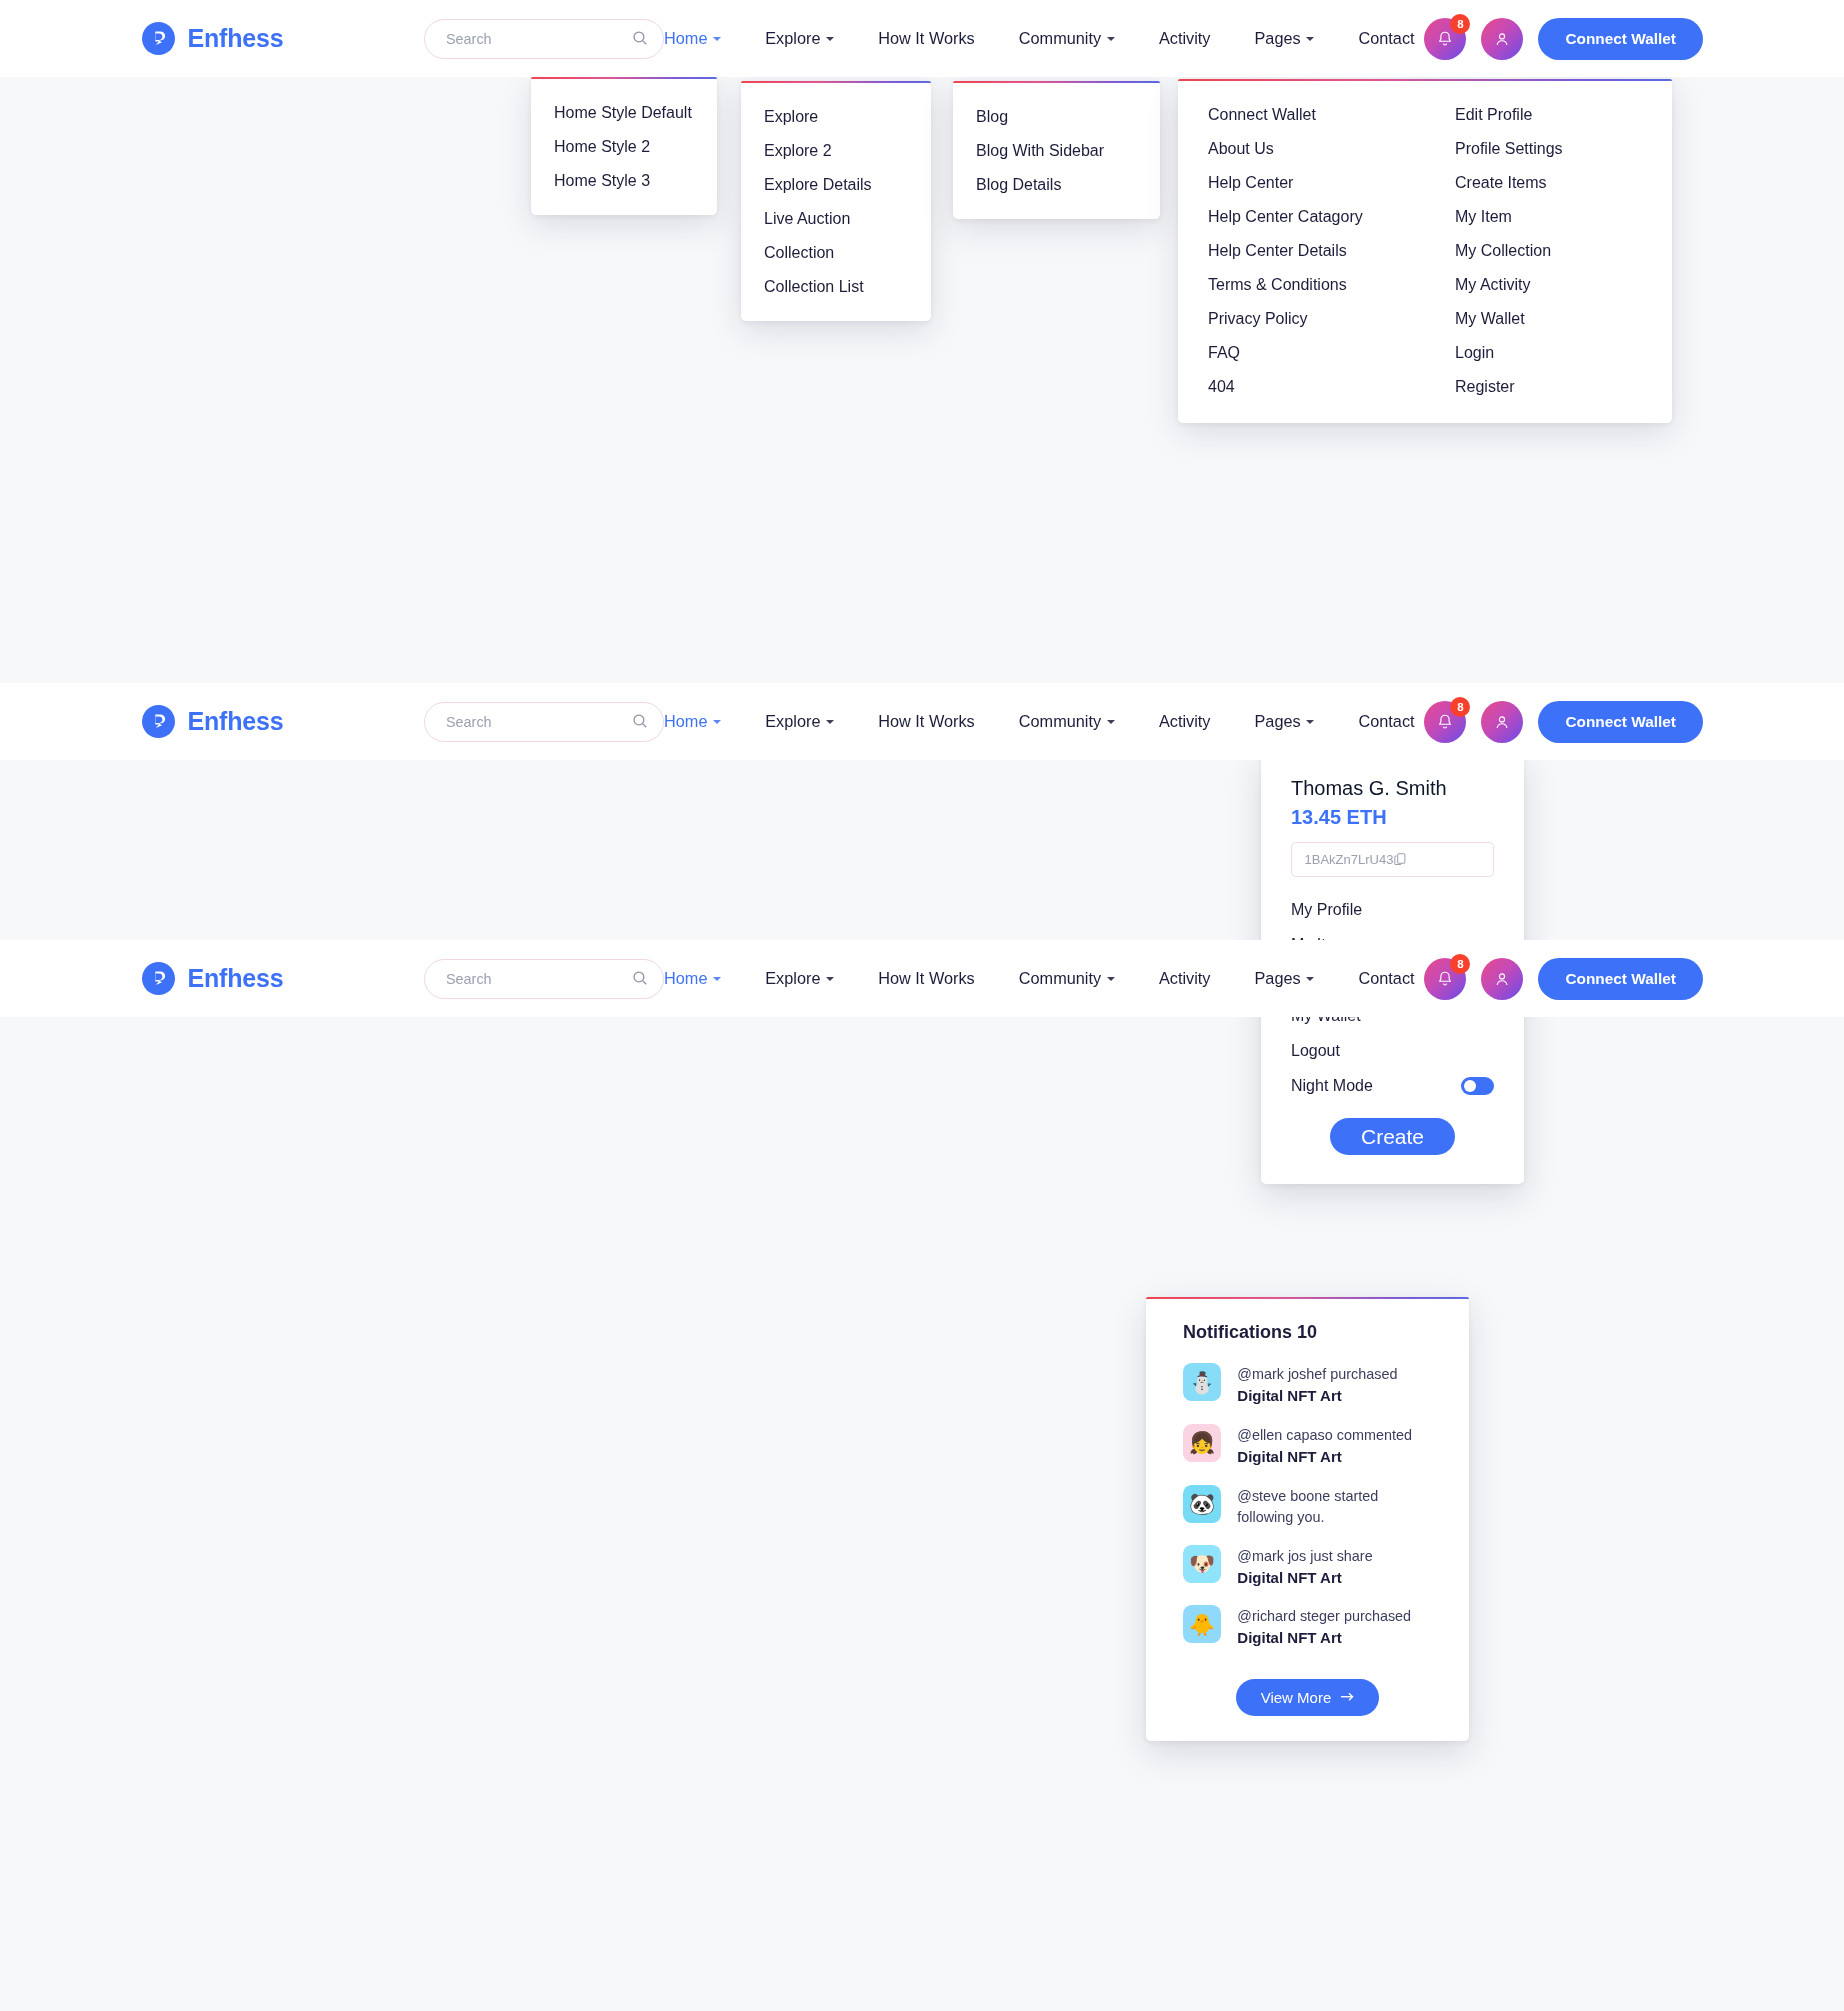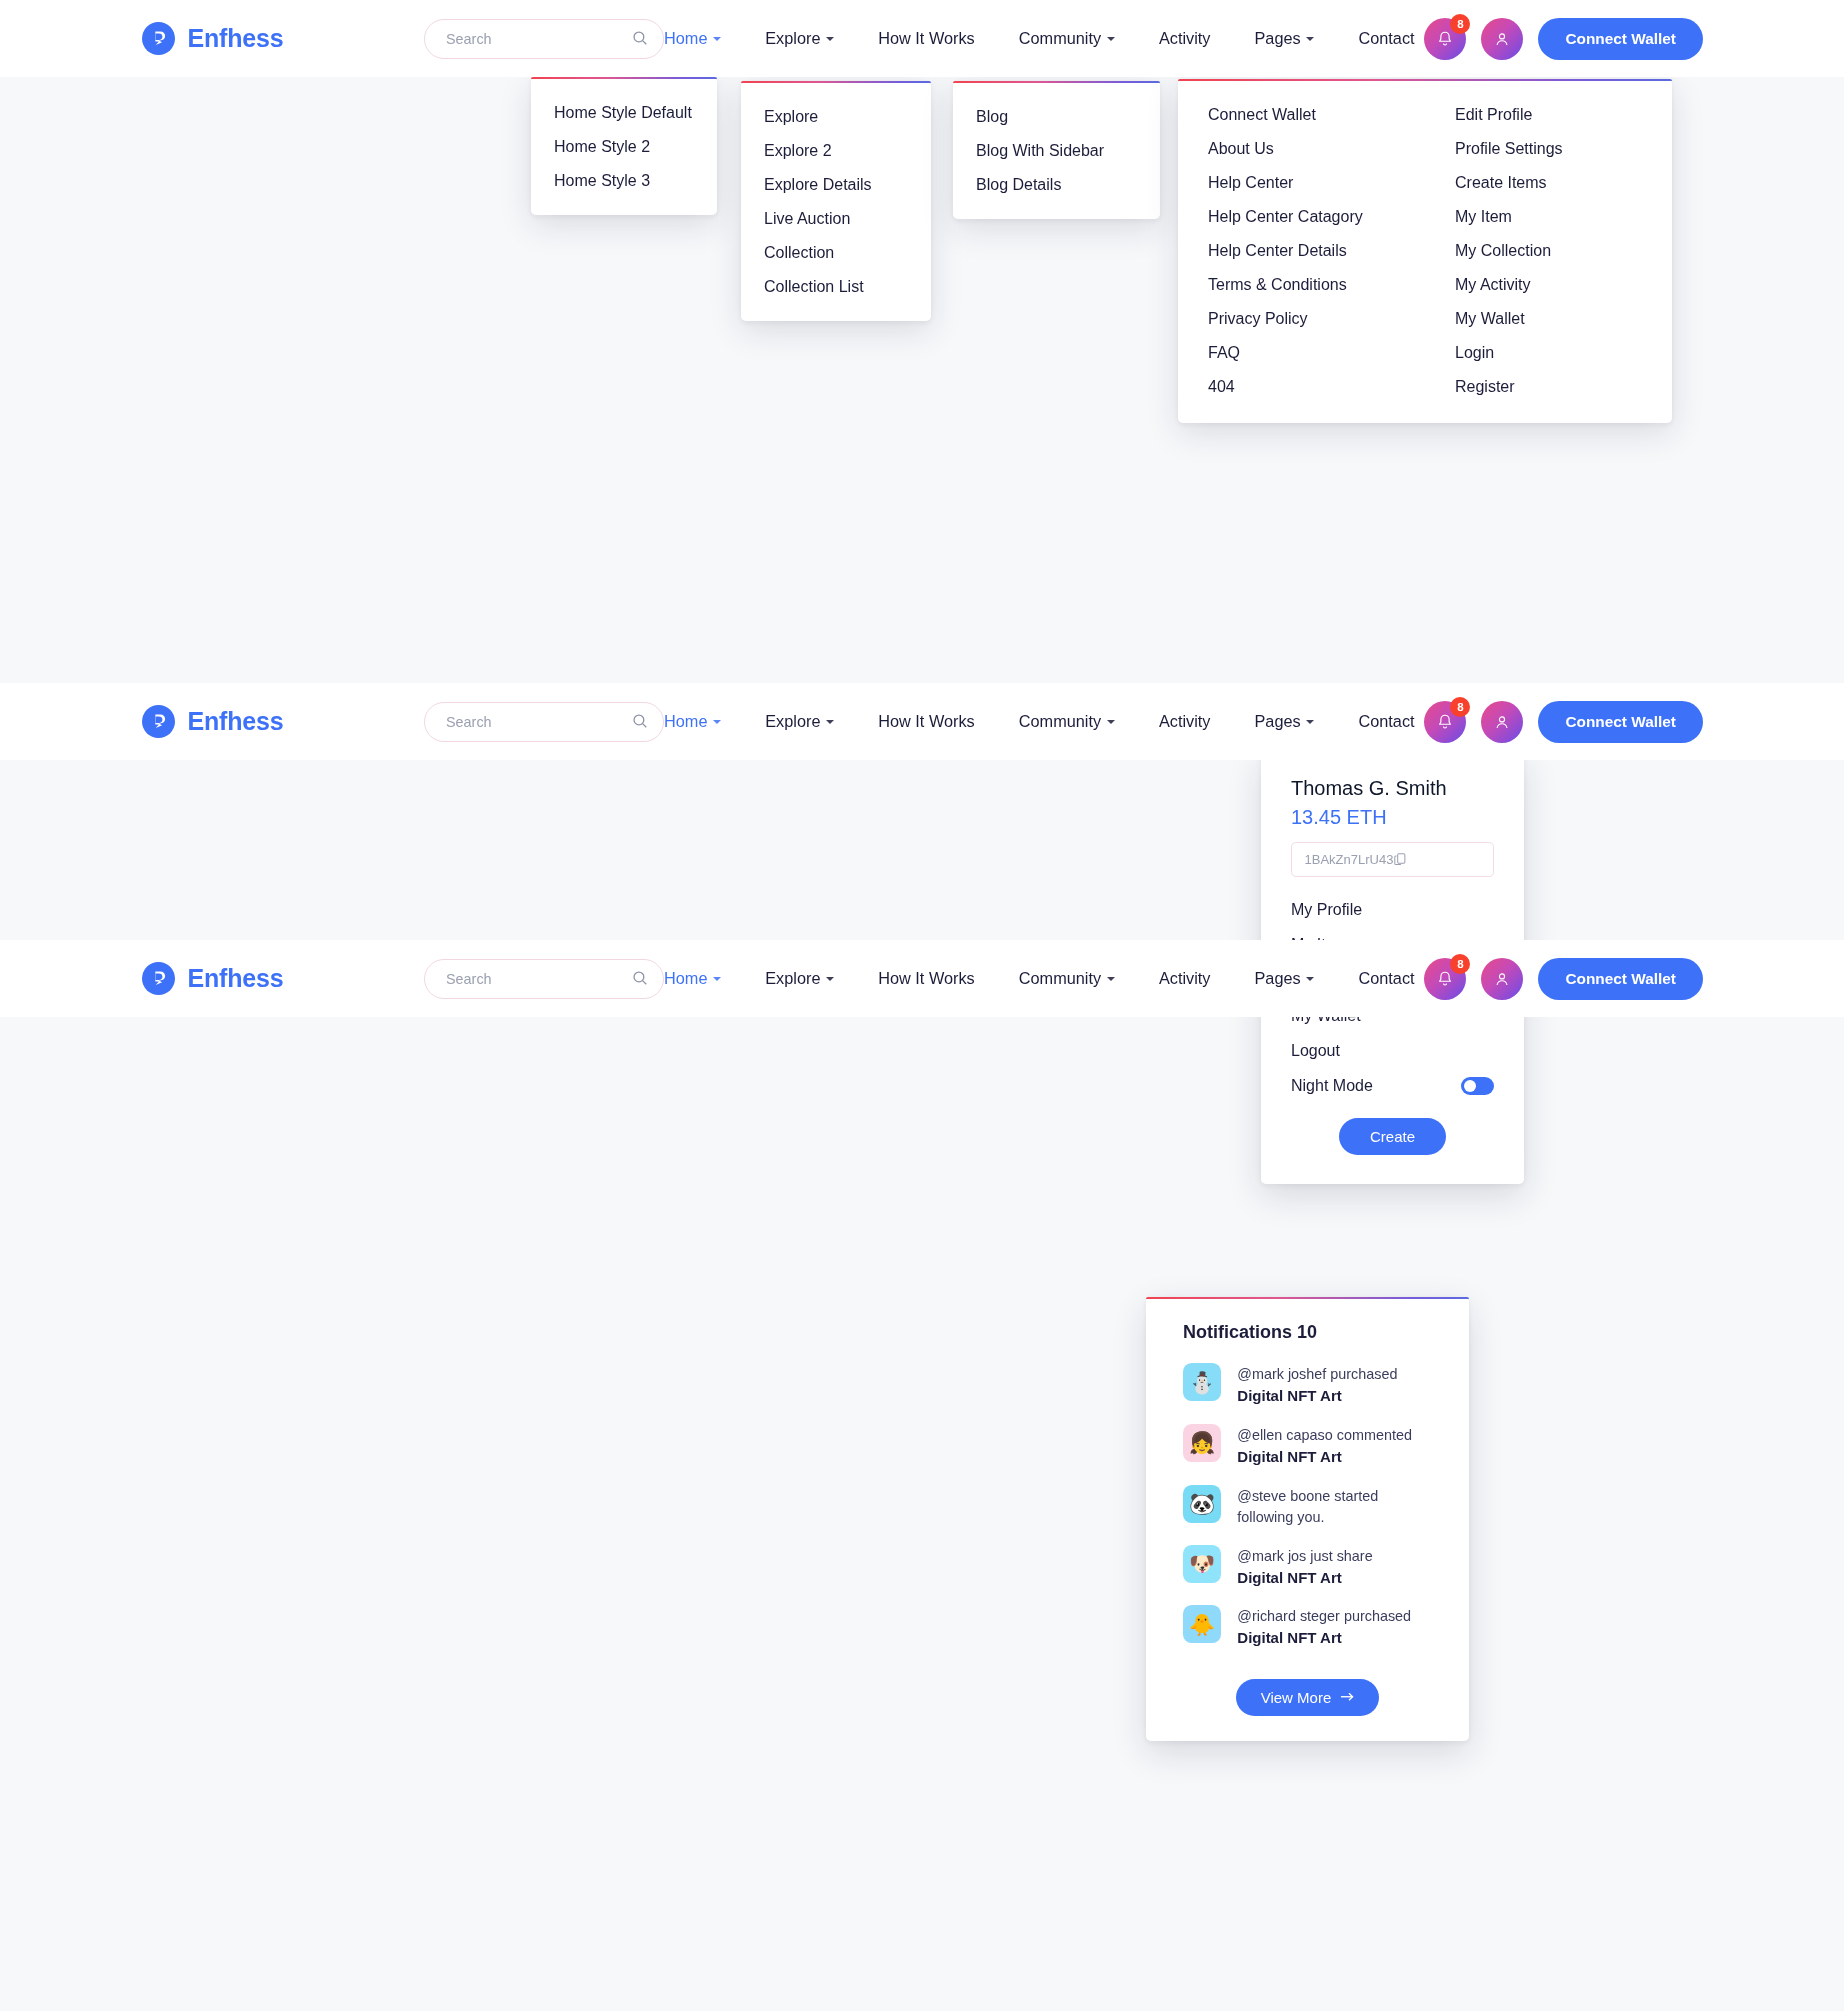--- a/index.html
+++ b/index.html
@@ -119,21 +119,21 @@
     background: #fff; border-radius: 4.8px; padding: 25px 0 29px;
     box-shadow: 0 11.5px 35px rgba(28,29,58,.14), 0 1.9px 5.8px rgba(28,29,58,.06);
     z-index: 30;
   }
   #dd-profile::before {
     content: ""; position: absolute; left: 0; right: 0; top: 0; height: 2.4px;
     border-radius: 4.8px 4.8px 0 0;
     background: linear-gradient(90deg, #f0434f 0%, #e0568f 40%, #7a5bd8 80%, #5b6ae0 100%);
   }
   .pf-name { font-size: 20px; color: #0f172a; padding: 0 30px 5.8px; }
-  .pf-eth  { font-size: 20px; font-weight: 400; color: #3d71f7; padding: 0 30px 13.4px; }
+  .pf-eth  { font-size: 20px; font-weight: 700; color: #3d71f7; padding: 0 30px 13.4px; }
   .pf-addr {
     margin: 0 30px 15.4px; height: 35px;
     border: 1px solid #f3dbe4; border-radius: 4.8px;
     display: flex; align-items: center; padding: 0 10.6px 0 12.5px;
   }
   .pf-addr span { font-size: 13px; color: #9aa0b0; flex: 1; overflow:hidden; white-space:nowrap;}
   .pf-copy { color:#1c1d3a; display:flex; cursor:pointer; }
   .pf-link { font-size: 16px; color: #1c1d3a; padding: 8.6px 30px; cursor: pointer; }
   .pf-night {
     display: flex; align-items: center; justify-content: space-between;
@@ -144,21 +144,21 @@
     width: 33px; height: 17.3px; border-radius: 9.6px; background: #3d71f7;
     position: relative; cursor: pointer; flex: none;
   }
   .toggle .knob {
     position: absolute; top: 2.4px; left: 2.9px; width: 12.5px; height: 12.5px;
     border-radius: 50%; background: #fff;
   }
   .pf-create { text-align: center; margin-top: 23px; }
   .pf-create button {
     height: 37px; padding: 4px 31px; border: 0; border-radius: 19px;
-    background: #3d71f7; color: #fff; font-size: 15px; font-weight: 500;
+    background: #3d71f7; color: #fff; font-size: 21px; font-weight: 500;
     font-family: "Liberation Sans", sans-serif; cursor: pointer;
   }
 
   
   #dd-notify {
     position: absolute; left: 1146px; top: 1297px; width: 323px;
     background: #fff; border-radius: 4.8px; padding: 25px 0 25px;
     box-shadow: 0 11.5px 35px rgba(28,29,58,.14), 0 1.9px 5.8px rgba(28,29,58,.06);
     z-index: 30;
   }

